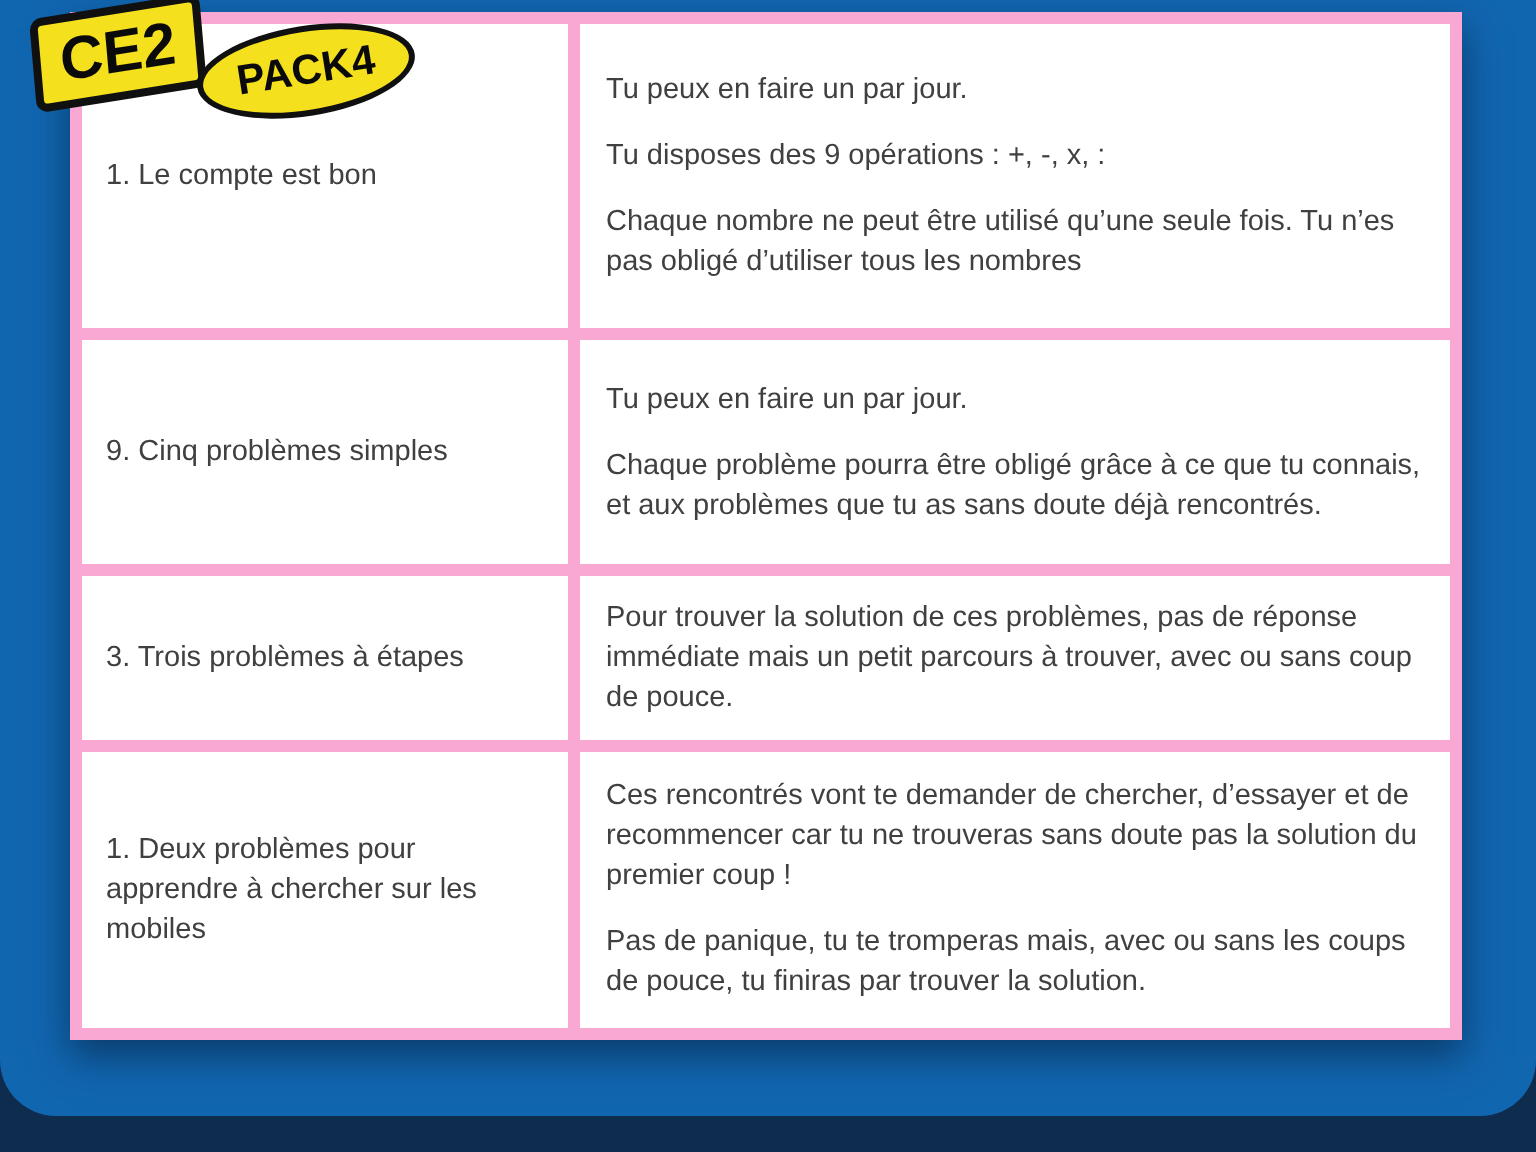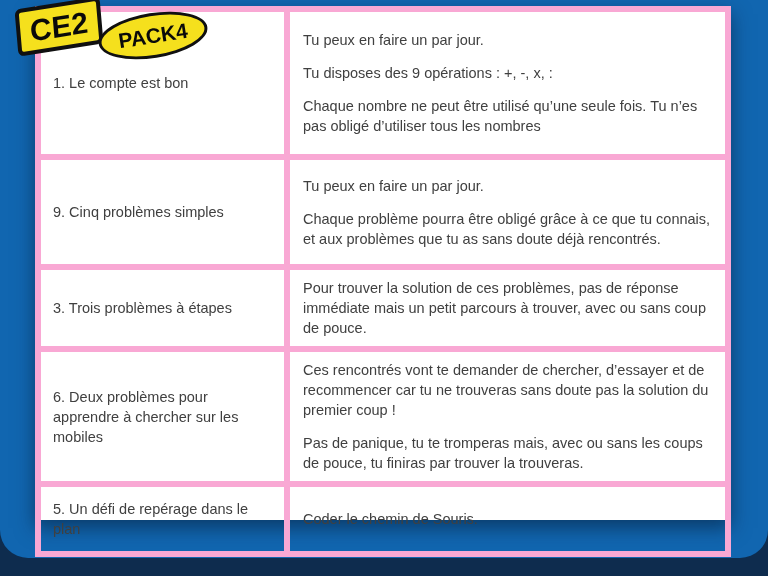--- a/index.html
+++ b/index.html
@@ -100,30 +100,24 @@
               <p>Chaque problème pourra être obligé grâce à ce que tu connais, et aux problèmes que tu as sans doute déjà rencontrés.</p>
             </td>
           </tr>
           <tr>
             <td class="cell-title">3. Trois problèmes à étapes</td>
             <td class="cell-desc">
               <p>Pour trouver la solution de ces problèmes, pas de réponse immédiate mais un petit parcours à trouver, avec ou sans coup de pouce.</p>
             </td>
           </tr>
           <tr>
-            <td class="cell-title">6. Deux problèmes pour apprendre à chercher sur les mobiles</td>
+            <td class="cell-title">1. Deux problèmes pour apprendre à chercher sur les mobiles</td>
             <td class="cell-desc">
               <p>Ces rencontrés vont te demander de chercher, d’essayer et de recommencer car tu ne trouveras sans doute pas la solution du premier coup !</p>
-              <p>Pas de panique, tu te tromperas mais, avec ou sans les coups de pouce, tu finiras par trouver la trouveras.</p>
-            </td>
-          </tr>
-          <tr>
-            <td class="cell-title">5. Un défi de repérage dans le plan</td>
-            <td class="cell-desc">
-              <p>Coder le chemin de Souris.</p>
+              <p>Pas de panique, tu te tromperas mais, avec ou sans les coups de pouce, tu finiras par trouver la solution.</p>
             </td>
           </tr>
         </tbody>
     </table>
   </div>
 </div>
 
 <div class="badge badge-ce2">CE2</div>
 
 <div class="badge badge-pack">PACK4</div>

